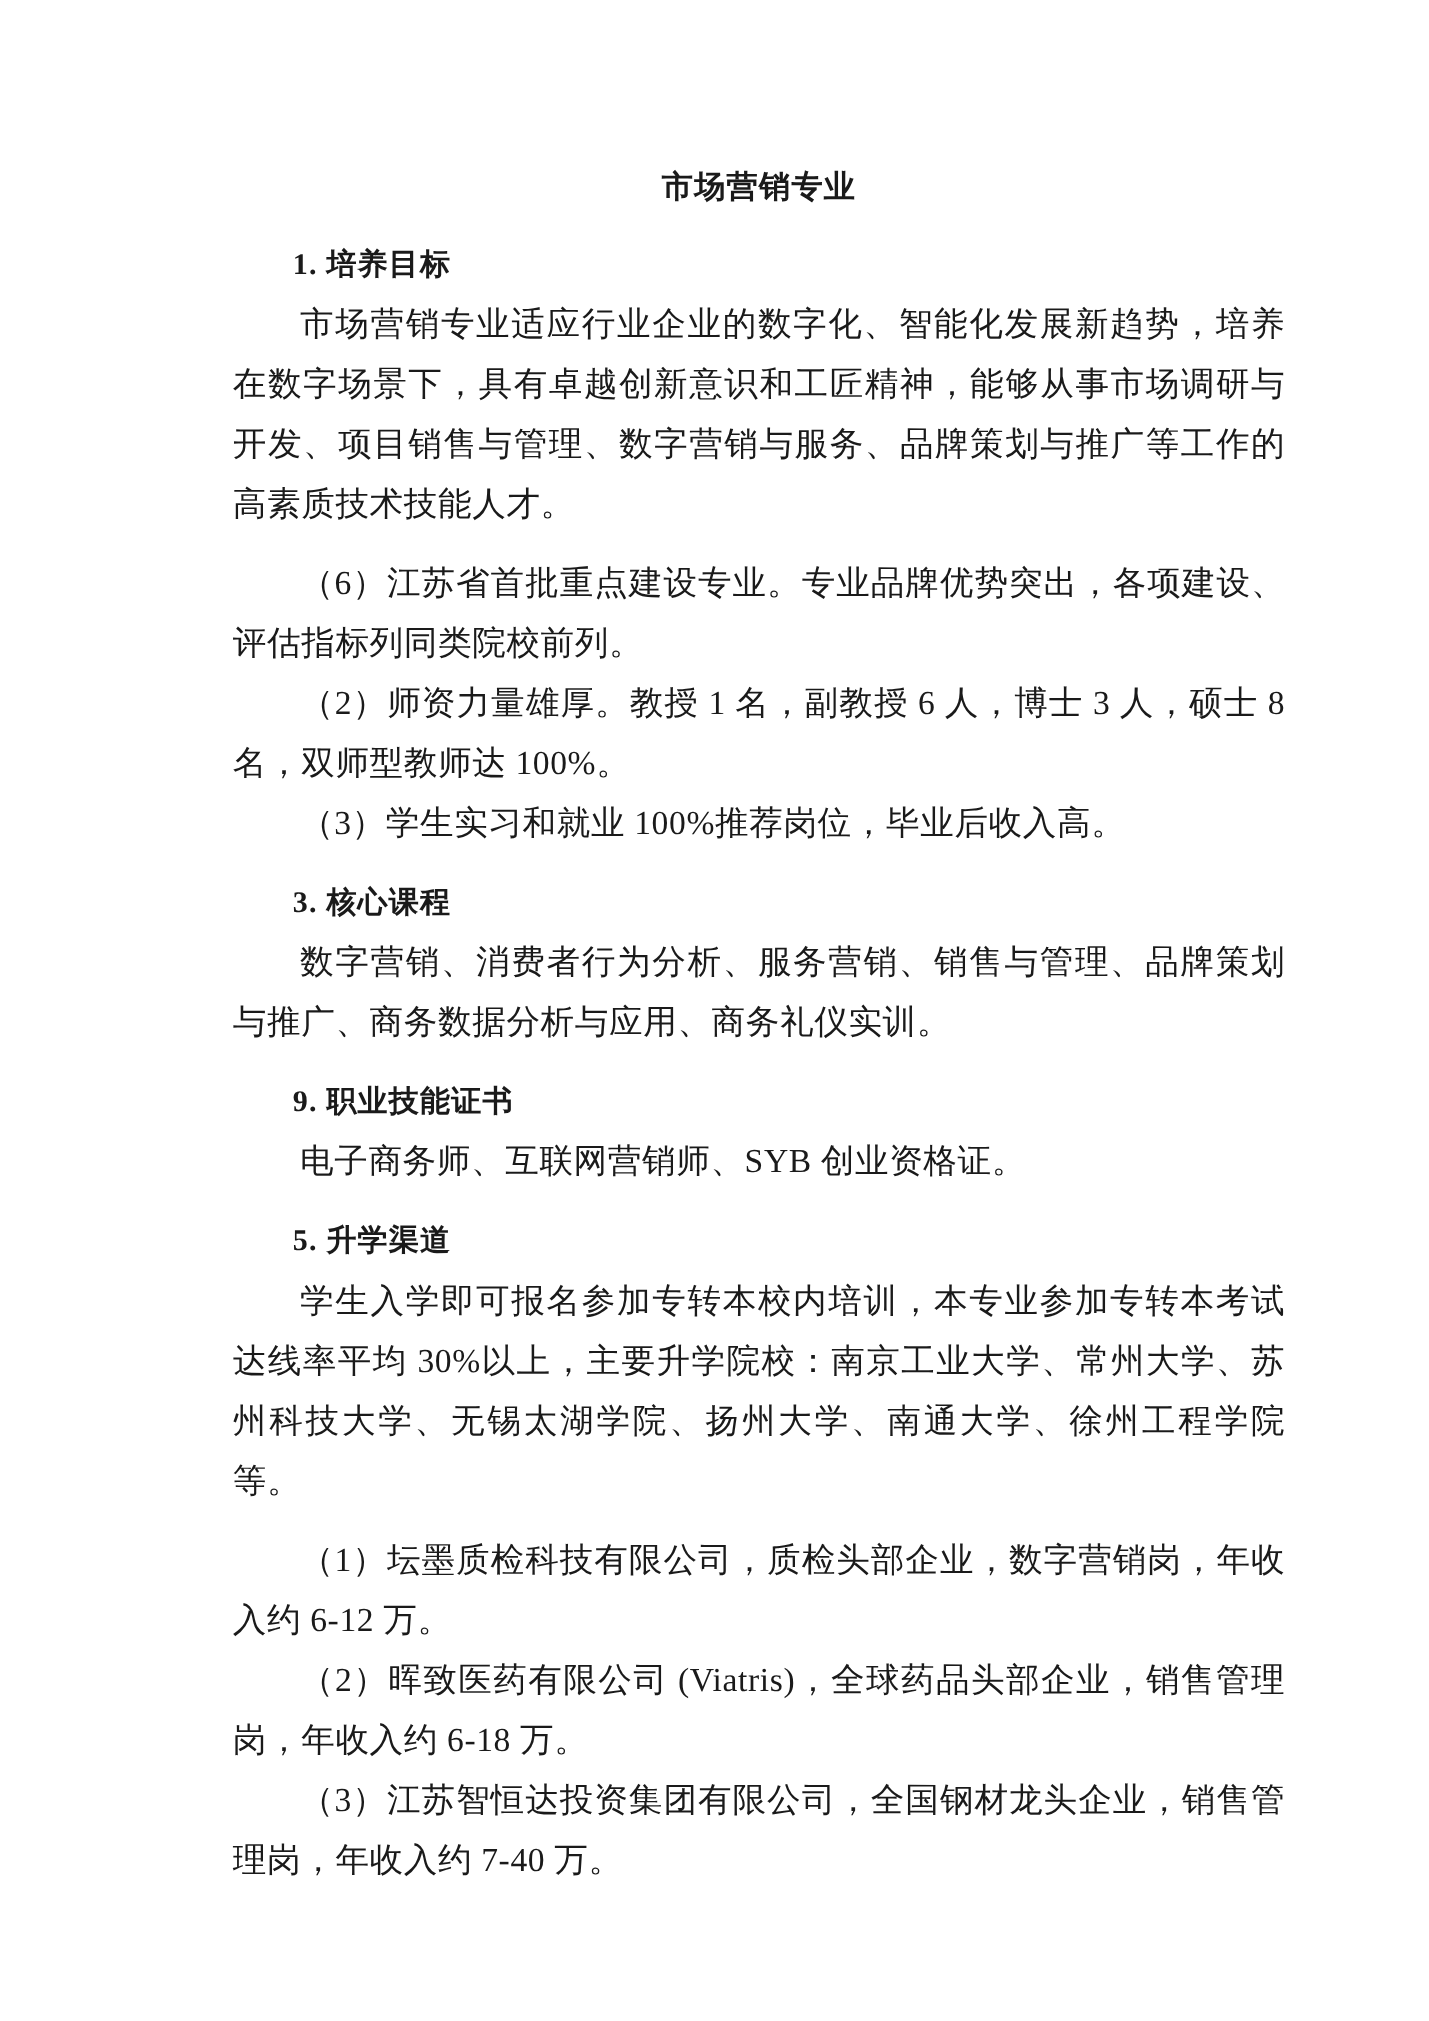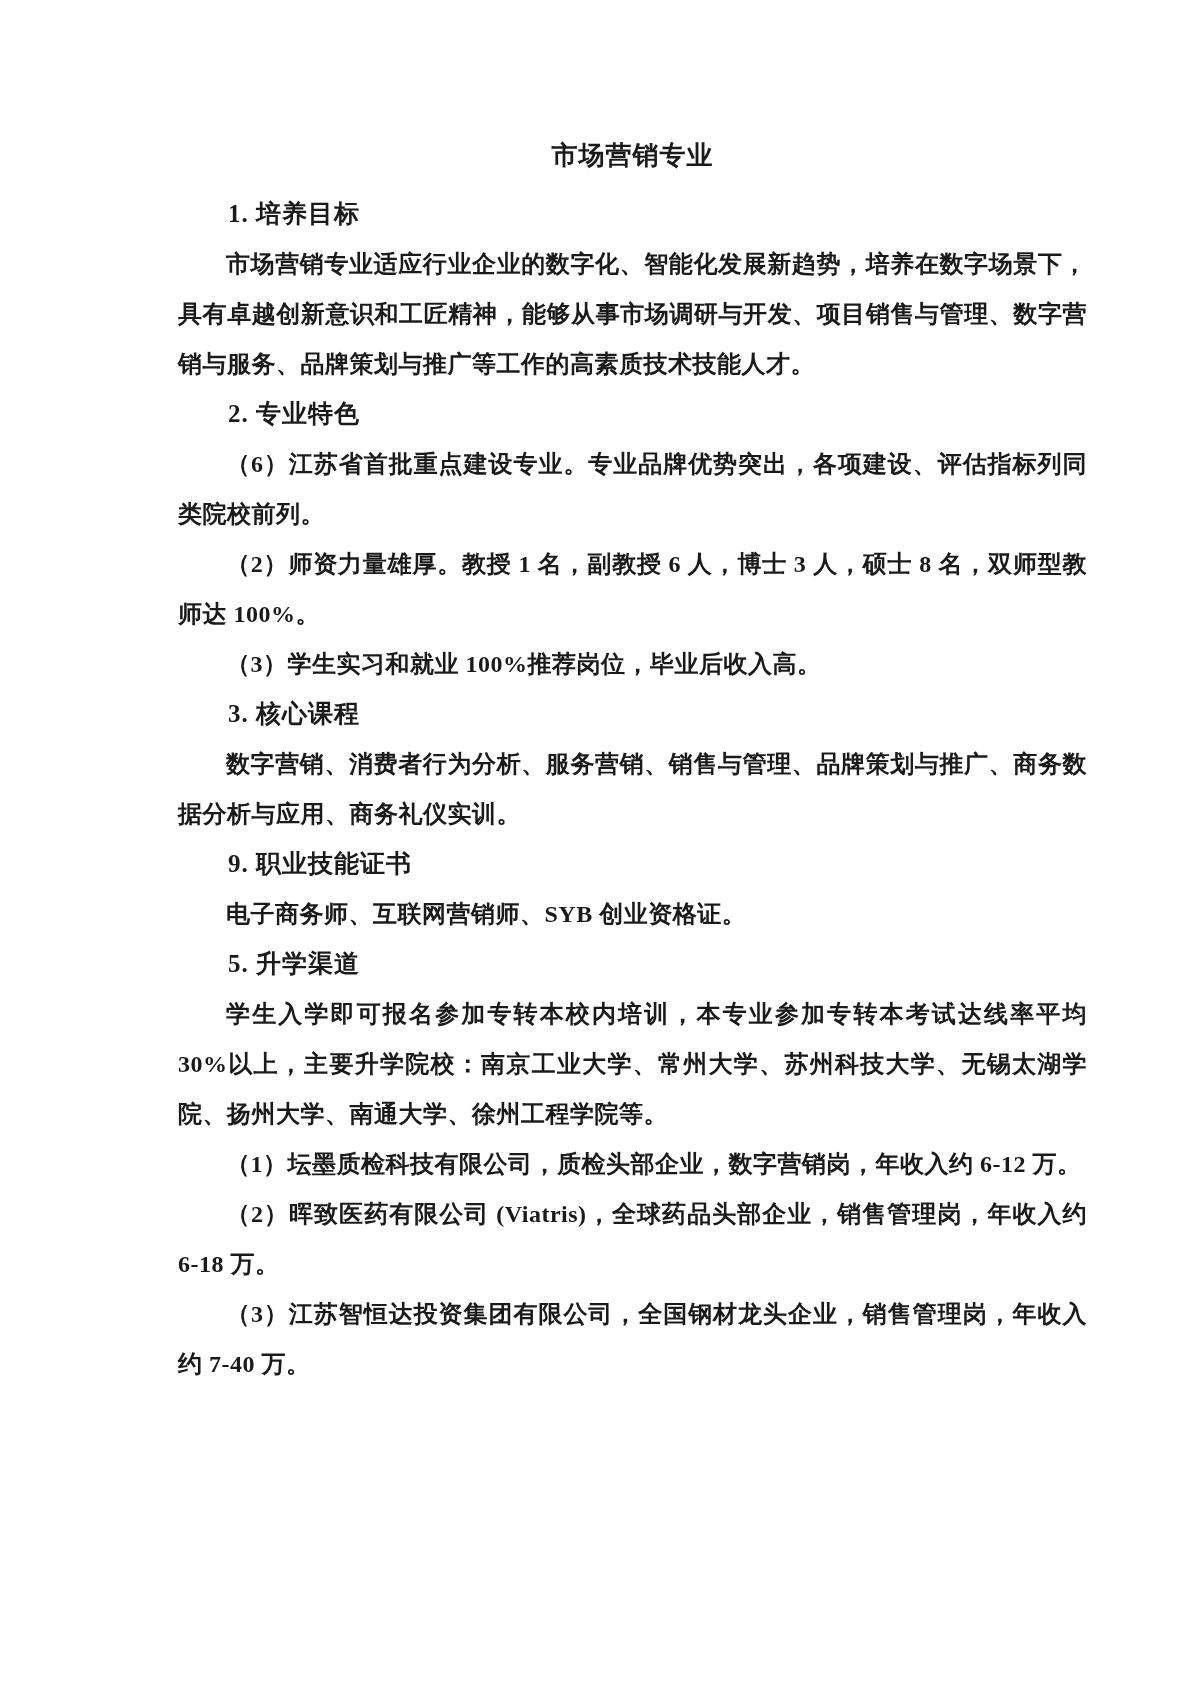--- a/index.html
+++ b/index.html
@@ -21,54 +21,53 @@
   }
   .doc-title {
     margin: 0 0 9px 0;
     font-size: 26px;
     font-weight: 700;
     line-height: 48px;
     text-align: center;
     letter-spacing: 1px;
   }
   .doc-section {
-    margin: 0;
+    margin: 16px;
   }
   .sec-heading {
     margin: 0;
     font-size: 25px;
     font-weight: 700;
     line-height: 50px;
     text-indent: 2em;
     letter-spacing: 1px;
   }
   .para {
     margin: 0;
-    font-size: 24px;
-    font-weight: 700;
+    font-size: 28px;
+    font-weight: 400;
     line-height: 50px;
     text-indent: 2em;
     text-align: justify;
     letter-spacing: 0.5px;
   }
 </style>
 </head>
 <body>
 
 <div class="page">
 
   <h1 class="doc-title">市场营销专业</h1>
 
   <section class="doc-section">
     <h2 class="sec-heading">1. 培养目标</h2>
     <p class="para">市场营销专业适应行业企业的数字化、智能化发展新趋势，培养在数字场景下，具有卓越创新意识和工匠精神，能够从事市场调研与开发、项目销售与管理、数字营销与服务、品牌策划与推广等工作的高素质技术技能人才。</p>
   </section>
 
   <section class="doc-section">
-    <h2 class="sec-heading">2. 专业特色</h2>
     <p class="para">（6）江苏省首批重点建设专业。专业品牌优势突出，各项建设、评估指标列同类院校前列。</p>
     <p class="para">（2）师资力量雄厚。教授 1 名，副教授 6 人，博士 3 人，硕士 8 名，双师型教师达 100%。</p>
     <p class="para">（3）学生实习和就业 100%推荐岗位，毕业后收入高。</p>
   </section>
 
   <section class="doc-section">
     <h2 class="sec-heading">3. 核心课程</h2>
     <p class="para">数字营销、消费者行为分析、服务营销、销售与管理、品牌策划与推广、商务数据分析与应用、商务礼仪实训。</p>
   </section>
 

